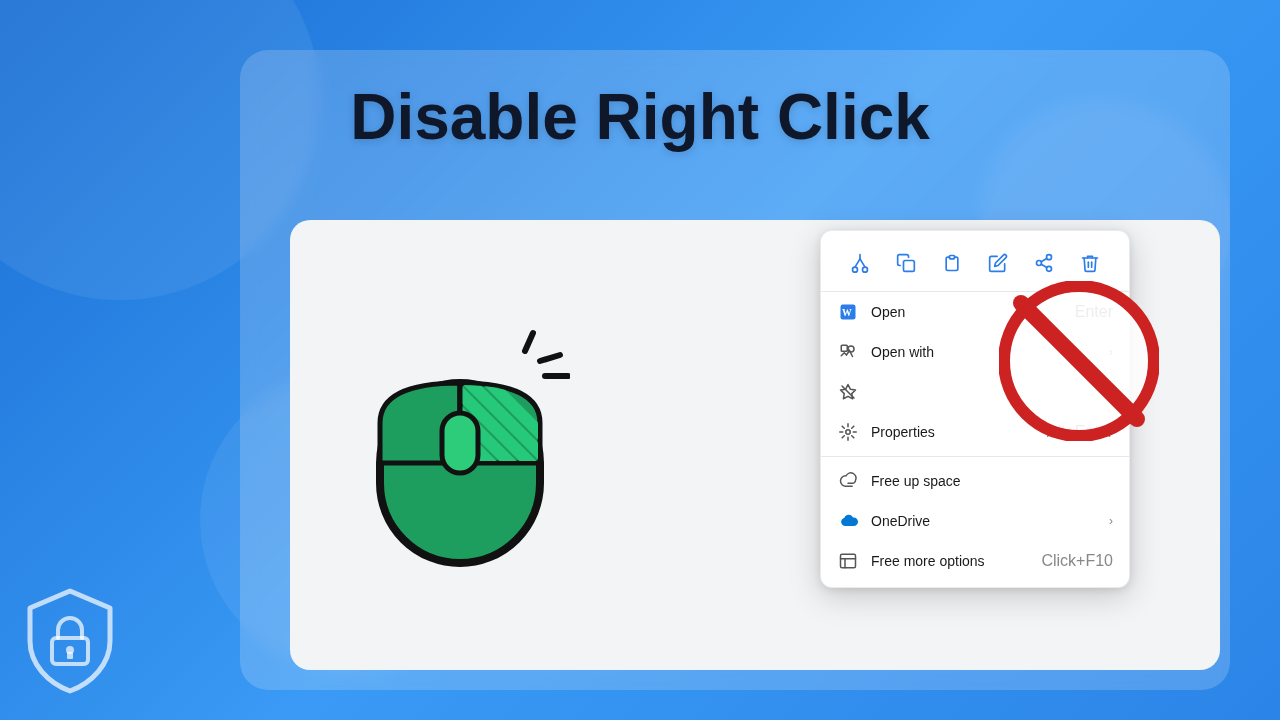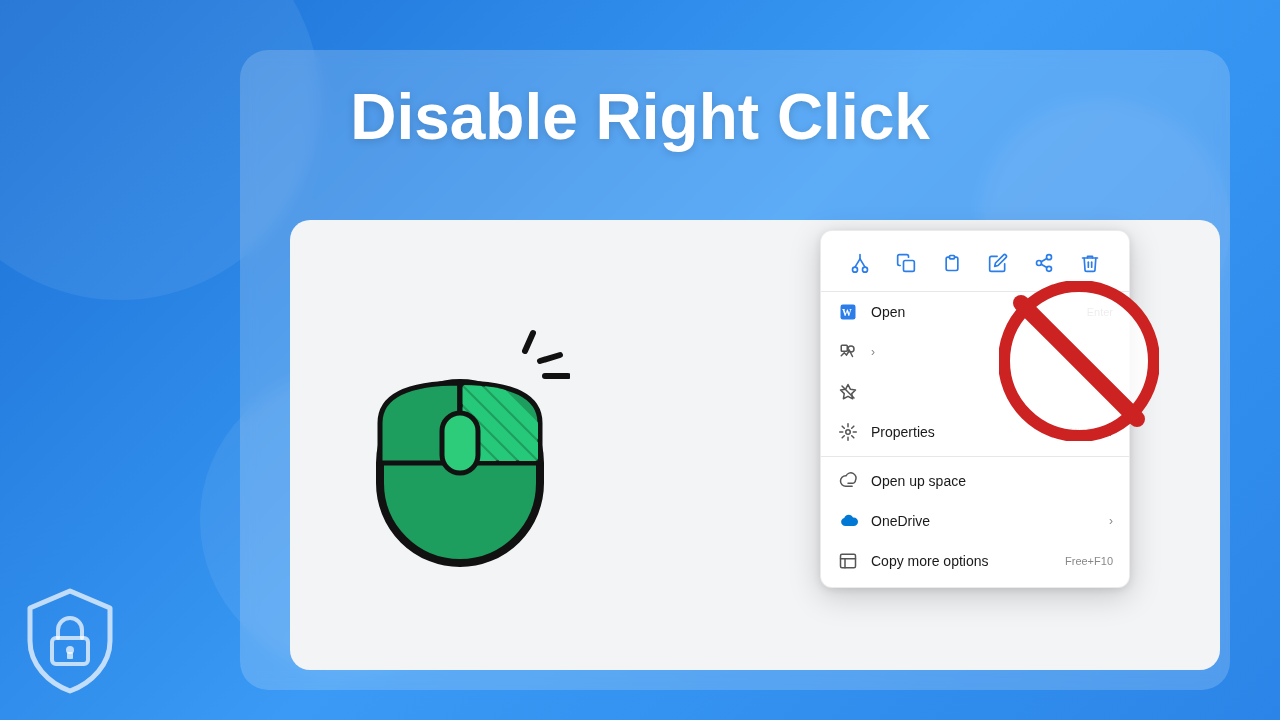--- a/index.html
+++ b/index.html
@@ -44,21 +44,21 @@
 
     
     .title {
       position: absolute;
       top: 80px;
       left: 50%;
       transform: translateX(-50%);
       white-space: nowrap;
       font-size: 64px;
       font-weight: 800;
-      color: #ffffff;
+      color: #0f172a;
       text-align: right;
       text-shadow: 0 2px 8px rgba(0,0,0,0.15);
       z-index: 10;
     }
 
     
     .content-area {
       position: absolute;
       top: 220px;
       left: 290px;
@@ -143,21 +143,21 @@
     }
 
     .menu-item-label {
       flex: 1;
       font-size: 14px;
       color: #1a1a1a;
       font-weight: 400;
     }
 
     .menu-item-shortcut {
-      font-size: 11px;
+      font-size: 16px;
       color: #888;
       margin-left: 8px;
     }
 
     .menu-item-arrow {
       font-size: 12px;
       color: #888;
     }
 
     .menu-divider {
@@ -297,20 +297,21 @@
     </div>
 
     <div class="menu-item">
       <div class="menu-item-icon">
         <svg width="18" height="18" viewBox="0 0 24 24" fill="none" stroke="#555" stroke-width="2" stroke-linecap="round">
             <rect x="3" y="3" width="8" height="8" rx="1"></rect>
             <circle cx="16" cy="8" r="4"></circle>
             <path d="M3 17l4-4 3 3 4-6 4 8"></path>
           </svg>
       </div>
+      <span class="menu-item-label">Open with</span>
       <span class="menu-item-arrow">›</span>
     </div>
 
     <div class="menu-item">
       <div class="menu-item-icon">
         <svg width="18" height="18" viewBox="0 0 24 24" fill="none" stroke="#555" stroke-width="2" stroke-linecap="round" stroke-linejoin="round">
             <polygon points="12 2 15.09 8.26 22 9.27 17 14.14 18.18 21.02 12 17.77 5.82 21.02 7 14.14 2 9.27 8.91 8.26 12 2"></polygon>
             <line x1="4" y1="4" x2="20" y2="20" stroke="#555" stroke-width="2"></line>
           </svg>
       </div>
@@ -330,43 +331,43 @@
 
     <div class="menu-divider"></div>
 
 
     <div class="menu-item">
       <div class="menu-item-icon">
         <svg width="18" height="18" viewBox="0 0 24 24" fill="none" stroke="#555" stroke-width="2" stroke-linecap="round">
             <path d="M17.5 19H9a7 7 0 110-14h.5A6 6 0 0122 11v0a4 4 0 01-4.5 4H12"></path>
           </svg>
       </div>
-      <span class="menu-item-label">Open up space</span>
+      <span class="menu-item-label">Free up space</span>
     </div>
 
     <div class="menu-item">
       <div class="menu-item-icon">
         <svg width="20" height="14" viewBox="0 0 32 20">
           <path d="M12 18C8 18 5 15 5 11.5C5 8.4 7 6 10 5.3C10.8 2.3 13.5 0 17 0C20.2 0 22.9 1.9 24 4.5C24.3 4.5 24.7 4.5 25 4.5C28.9 4.5 32 7.4 32 11C32 14.8 28.9 18 25 18H12Z" fill="#0078d4"></path>
         </svg>
       </div>
       <span class="menu-item-label">OneDrive</span>
       <span class="menu-item-arrow">›</span>
     </div>
 
     <div class="menu-item">
       <div class="menu-item-icon">
         <svg width="18" height="18" viewBox="0 0 24 24" fill="none" stroke="#555" stroke-width="2" stroke-linecap="round">
             <rect x="2" y="3" width="20" height="18" rx="2"></rect>
             <line x1="2" y1="9" x2="22" y2="9"></line>
             <line x1="8" y1="21" x2="8" y2="9"></line>
           </svg>
       </div>
-      <span class="menu-item-label">Copy more options</span>
-      <span class="menu-item-shortcut">Free+F10</span>
+      <span class="menu-item-label">Free more options</span>
+      <span class="menu-item-shortcut">Click+F10</span>
     </div>
 
     <div class="no-symbol">
       <svg viewBox="0 0 160 160" xmlns="http://www.w3.org/2000/svg">
         <circle cx="80" cy="80" r="75" fill="rgba(255,255,255,0.85)" stroke="#cc2222" stroke-width="12"></circle>
         <line x1="22" y1="22" x2="138" y2="138" stroke="#cc2222" stroke-width="16" stroke-linecap="round"></line>
       </svg>
     </div>
 
   </div>

